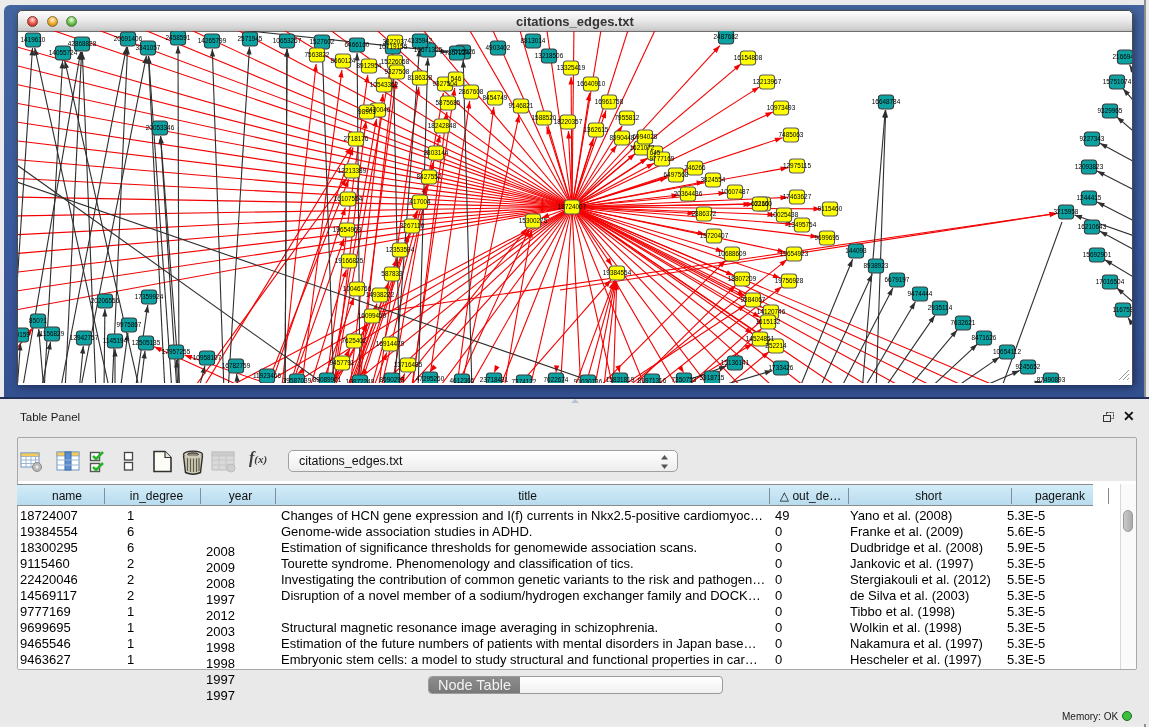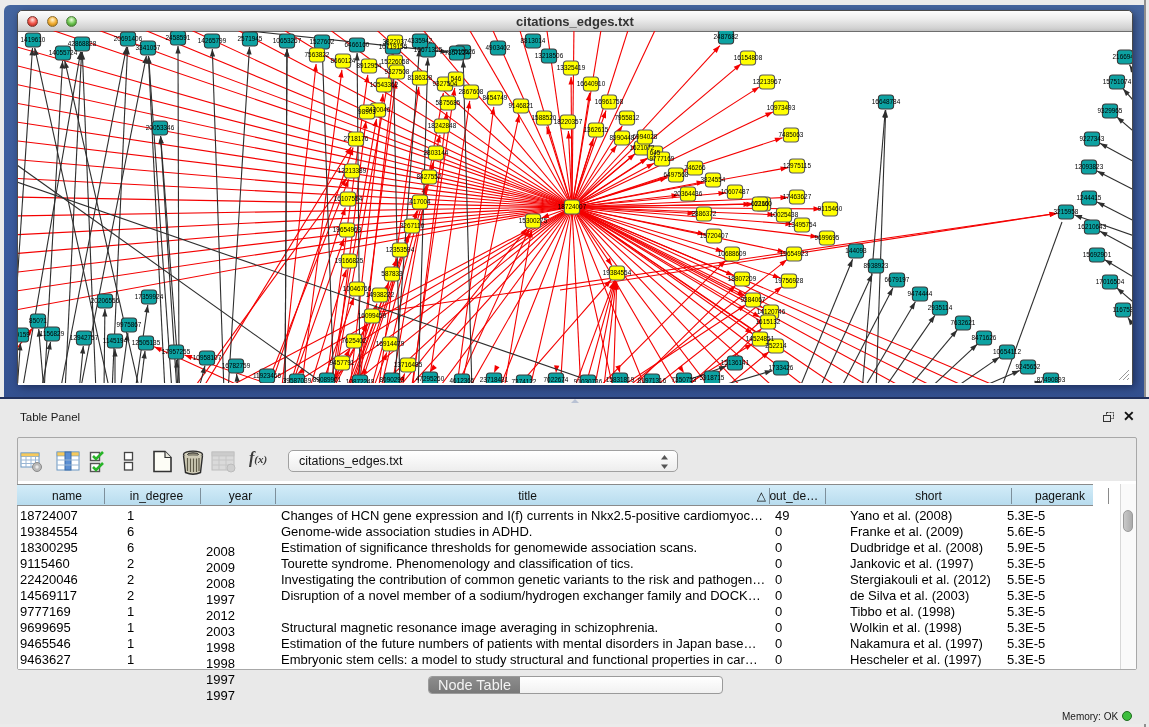--- a/index.html
+++ b/index.html
@@ -832,21 +832,21 @@
   <svg id="ddar" width="9" height="16">
       <path d="M4.5 1 L8 5.5 L1 5.5 Z" fill="#555"></path>
       <path d="M4.5 15 L8 10.5 L1 10.5 Z" fill="#555"></path>
     </svg>
 </div>
 <div id="thead">
   <span style="left:0;width:88px;text-indent:13px;">name</span>
   <span style="left:88px;width:96px;text-indent:8px;">in_degree</span>
   <span style="left:184px;width:75px;text-indent:5px;">year</span>
   <span style="left:259px;width:494px;text-indent:10px;">title</span>
-  <span style="left:733px;width:76px;">△ out_de…</span>
+  <span style="left:756px;width:76px;">△ out_de…</span>
   <span style="left:829px;width:166px;">short</span>
   <span style="left:995px;width:97px;border-right:1px solid #8a8a8a;">pagerank</span>
 </div>
 <div class="tr" style="top:507px">
     <span class="c1">18724007</span>
     <span class="c2">1</span>
     <span class="c3">2008</span>
     <span class="c4">Changes of HCN gene expression and I(f) currents in Nkx2.5-positive cardiomyoc…</span>
     <span class="c5">49</span>
     <span class="c6">Yano et al. (2008)</span>

